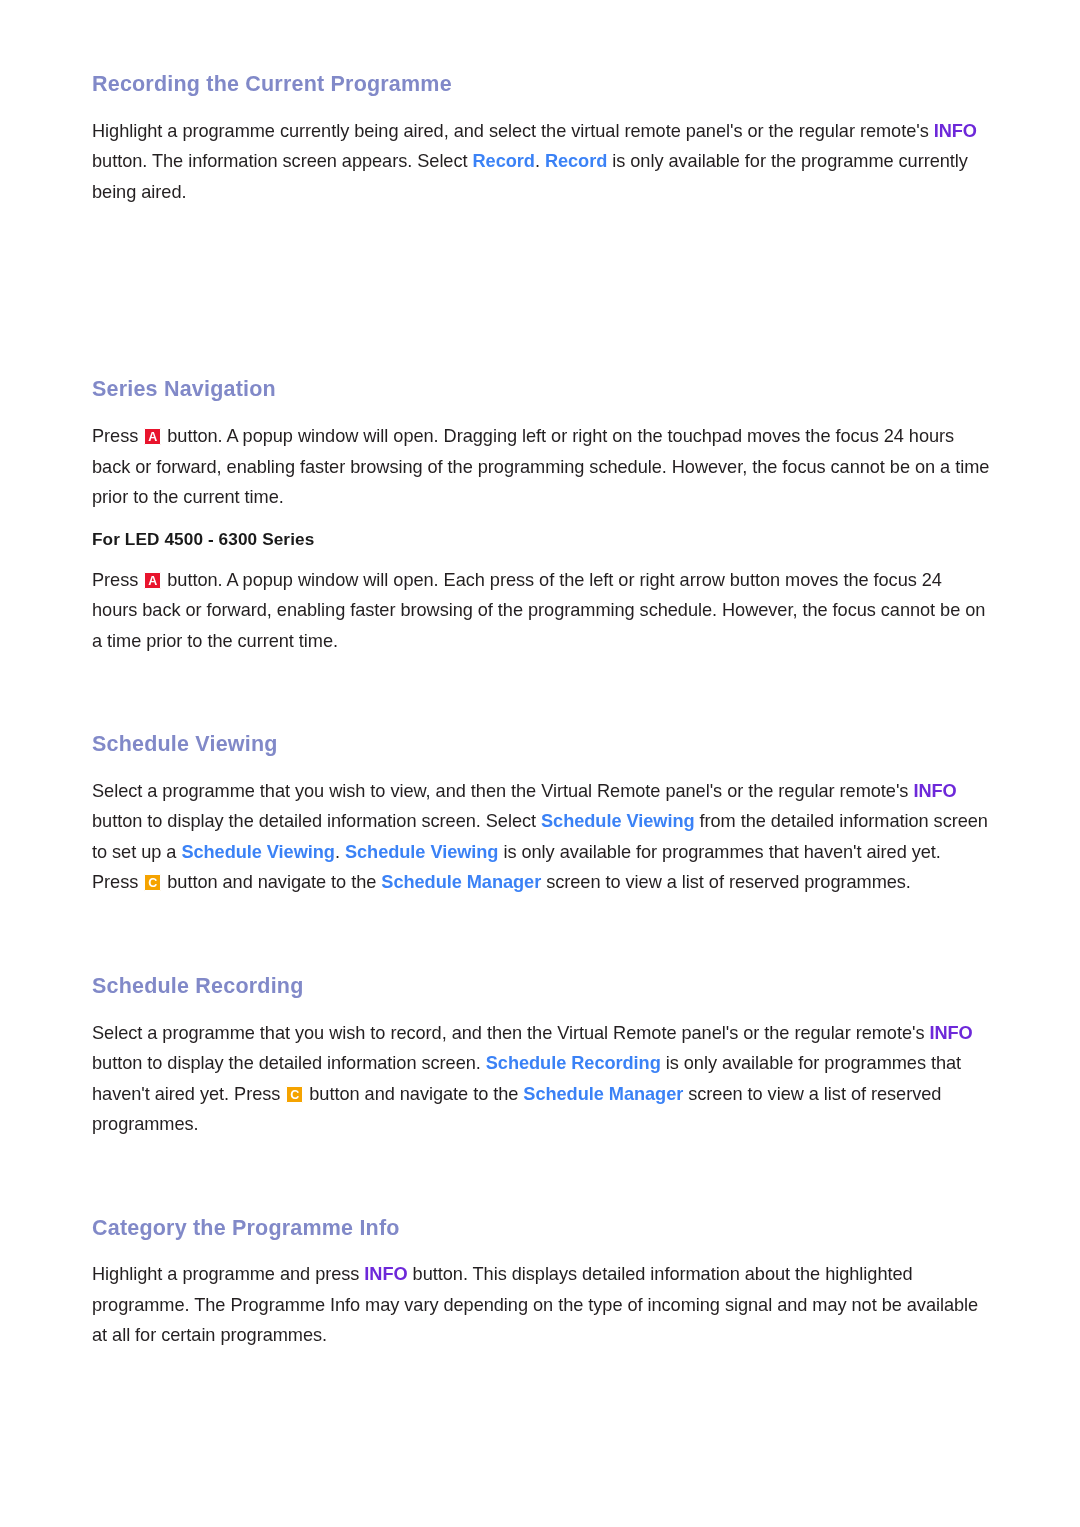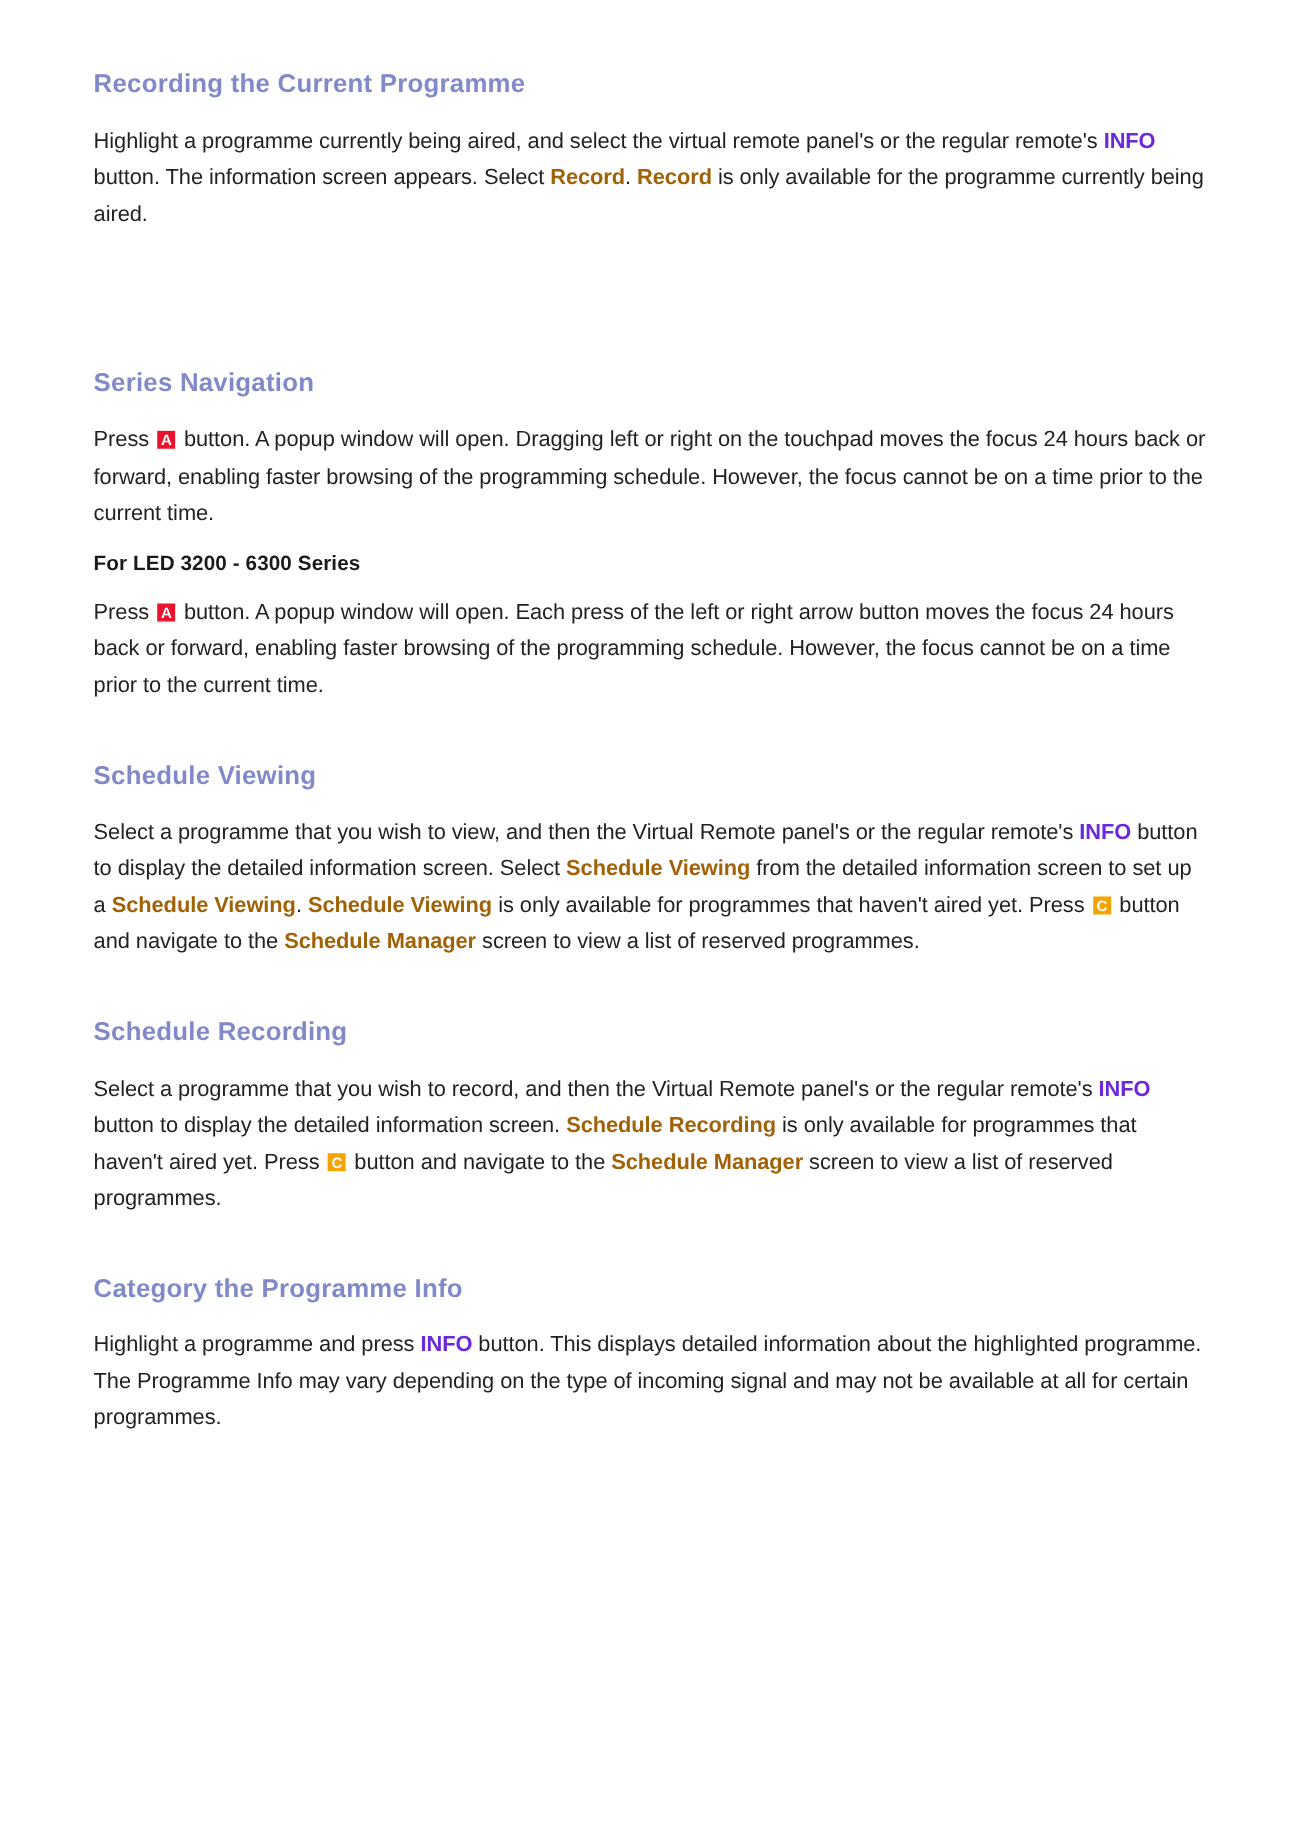--- a/index.html
+++ b/index.html
@@ -25,21 +25,21 @@
   h2.section-title {
     font-size: 21.5px;
     font-weight: bold;
     color: #8189c8;
     margin: 0;
     padding: 0;
     letter-spacing: 0.2px;
     line-height: 1.2;
   }
 
-  .block { margin: 0; }
+  .block { margin: 14px; }
 
   p.body-text {
     font-size: 18.2px;
     line-height: 30.5px;
     color: #231f20;
     margin: 0;
     padding: 0;
     text-align: left;
     letter-spacing: -0.05px;
   }
@@ -48,21 +48,21 @@
     font-size: 17.2px;
     font-weight: bold;
     color: #1a1a1a;
     margin: 0;
     line-height: 30px;
     letter-spacing: 0.1px;
   }
 
   
   .kw-info   { color: #6d28d9; font-weight: bold; }
-  .kw-blue   { color: #a16207; font-weight: bold; }
+  .kw-blue   { color: #3b82f6; font-weight: bold; }
 
   
   .key {
     display: inline-block;
     width: 17px;
     height: 17px;
     line-height: 17px;
     text-align: center;
     font-size: 12.5px;
     font-weight: bold;
@@ -100,21 +100,21 @@
     <div class="gap-title-body"></div>
   </div>
 
   <div class="gap-section-lg"></div>
 
   <div class="block">
     <h2 class="section-title">Series Navigation</h2>
     <div class="gap-title-body"></div>
     <p class="body-text">Press <span class="key key-a">A</span> button. A popup window will open. Dragging left or right on the touchpad moves the focus 24 hours back or forward, enabling faster browsing of the programming schedule. However, the focus cannot be on a time prior to the current time.</p>
     <div class="gap-sub"></div>
-    <div class="sub-head">For LED 3200 - 6300 Series</div>
+    <div class="sub-head">For LED 4500 - 6300 Series</div>
     <div class="gap-sub"></div>
     <p class="body-text">Press <span class="key key-a">A</span> button. A popup window will open. Each press of the left or right arrow button moves the focus 24 hours back or forward, enabling faster browsing of the programming schedule. However, the focus cannot be on a time prior to the current time.</p>
   </div>
 
   <div class="gap-section-lg"></div>
 
   <div class="block">
     <h2 class="section-title">Schedule Viewing</h2>
     <div class="gap-title-body"></div>
     <p class="body-text">Select a programme that you wish to view, and then the Virtual Remote panel's or the regular remote's <span class="kw-info">INFO</span> button to display the detailed information screen. Select <span class="kw-blue">Schedule Viewing</span> from the detailed information screen to set up a <span class="kw-blue">Schedule Viewing</span>. <span class="kw-blue">Schedule Viewing</span> is only available for programmes that haven't aired yet. Press <span class="key key-c">C</span> button and navigate to the <span class="kw-blue">Schedule Manager</span> screen to view a list of reserved programmes.</p>

